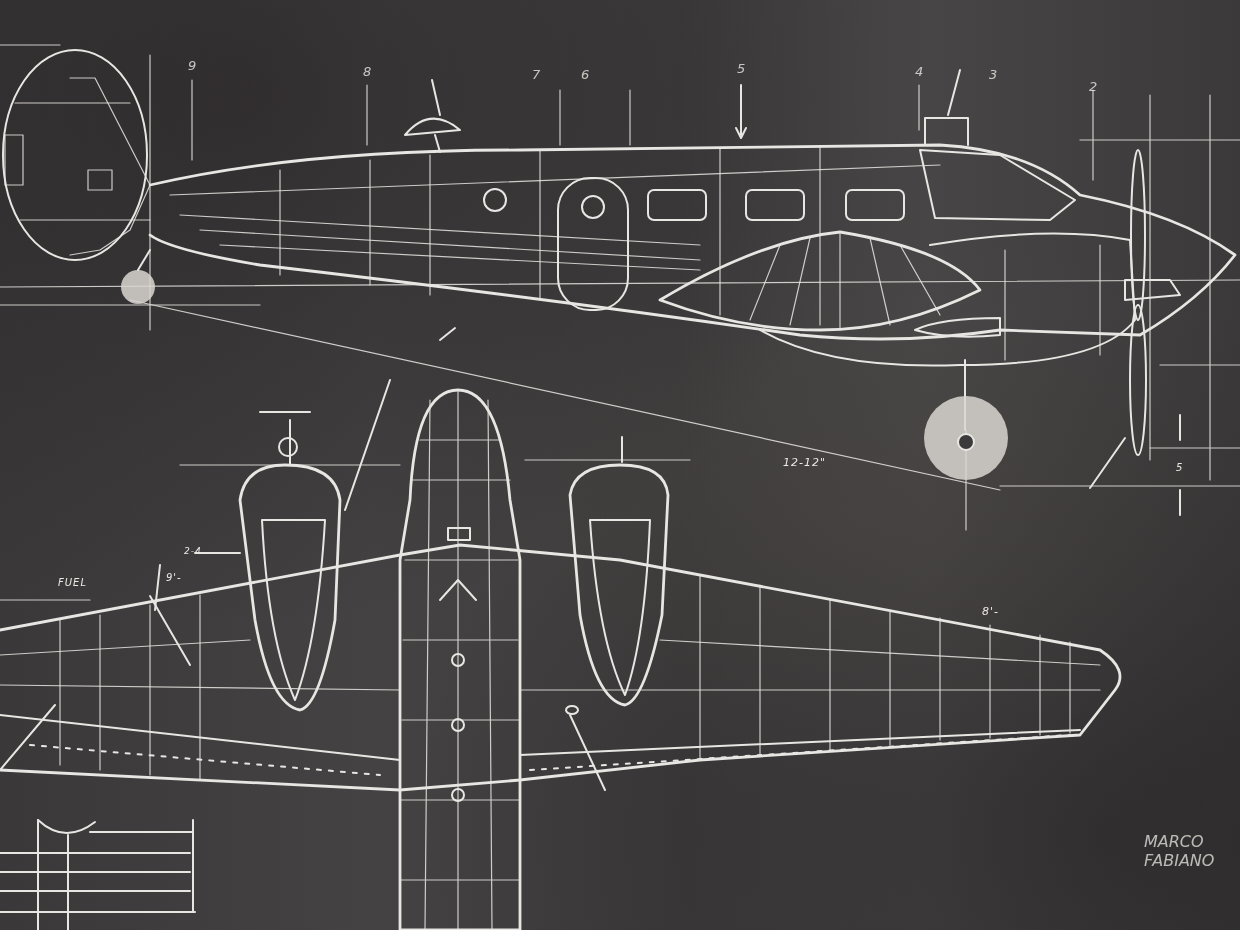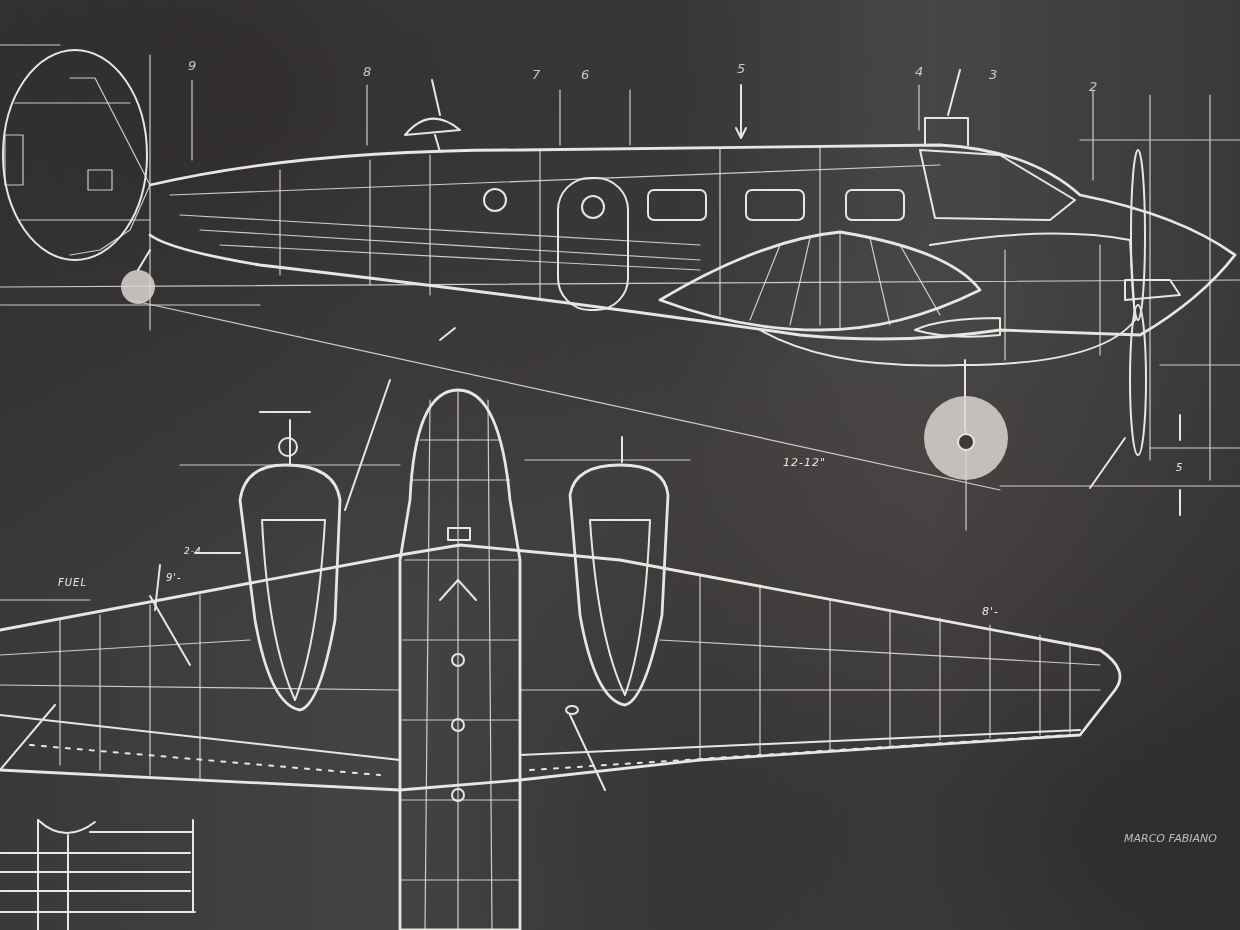--- a/index.html
+++ b/index.html
@@ -10,21 +10,21 @@
       radial-gradient(ellipse at 70% 55%, rgba(90,80,75,0.25), transparent 40%),
       radial-gradient(ellipse at 90% 90%, rgba(25,22,24,0.4), transparent 45%),
       linear-gradient(90deg,#3a3839 0%,#444243 30%,#3d3b3c 55%,#474546 75%,#3b393a 100%);}
   svg{position:absolute;left:0;top:0;}
   .chalk{stroke:#e8e6e2;fill:none;stroke-linecap:round;stroke-linejoin:round;}
   .thin{stroke-width:1.2;opacity:.85}
   .med{stroke-width:2;}
   .thick{stroke-width:2.8;}
   .label{position:absolute;color:#ece9e4;font-family:"DejaVu Sans",sans-serif;font-style:italic;letter-spacing:1px;}
   .station{font-size:13px;opacity:.8}
-  .signature{font-size:11px;opacity:.75;letter-spacing:0;}
+  .signature{font-size:16px;opacity:.75;letter-spacing:0;margin-left:20px;}
 </style>
 </head>
 <body>
 
 <div class="canvas">
 
 <svg width="1240" height="930" viewBox="0 0 1240 930">
 
   <g class="chalk thin">
     <line x1="0" y1="45" x2="60" y2="45"></line>

